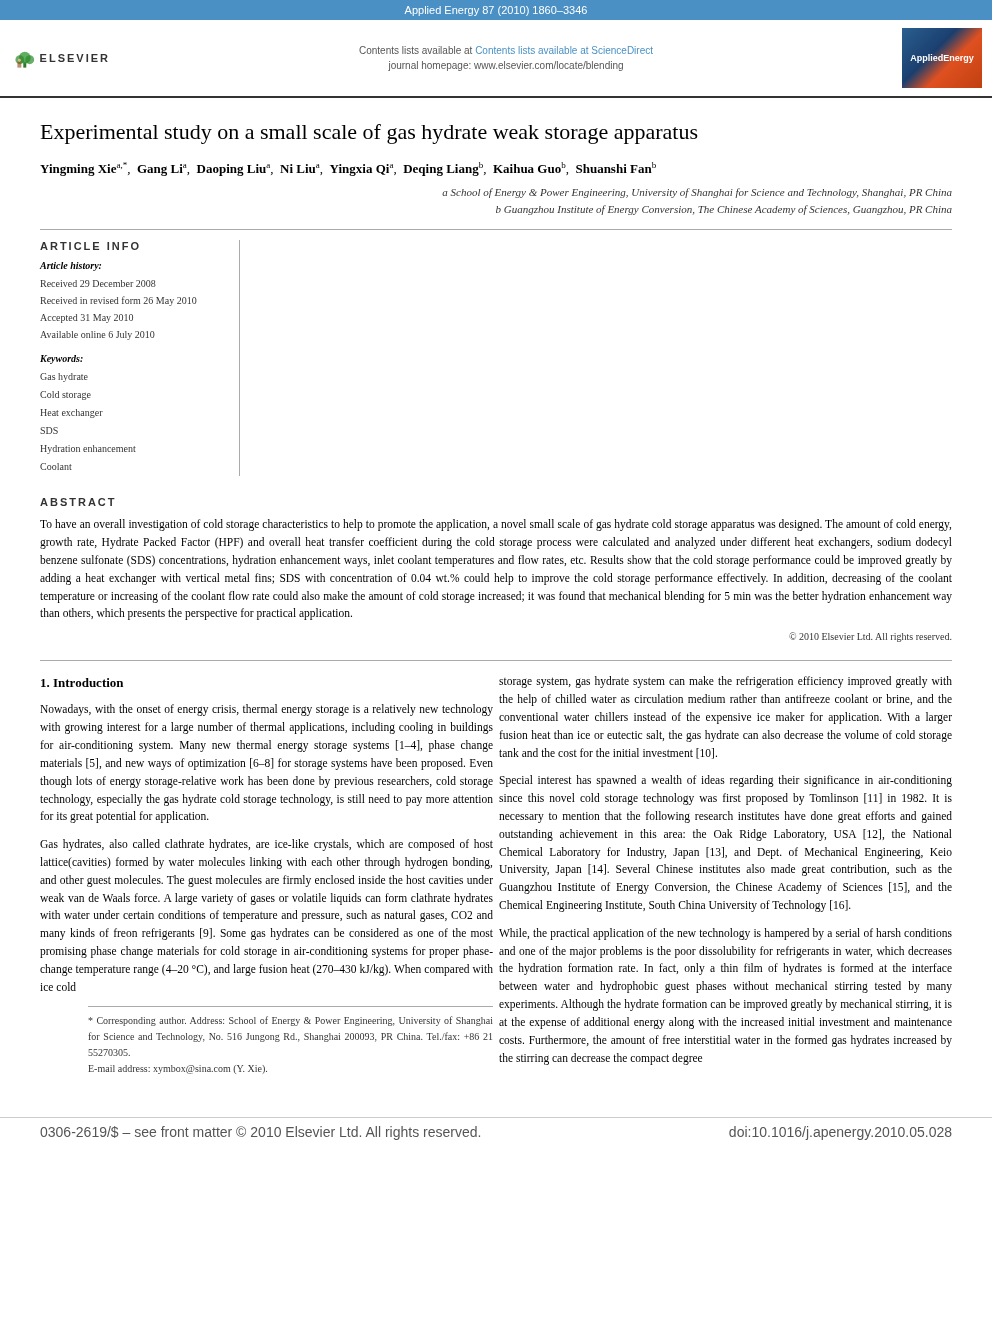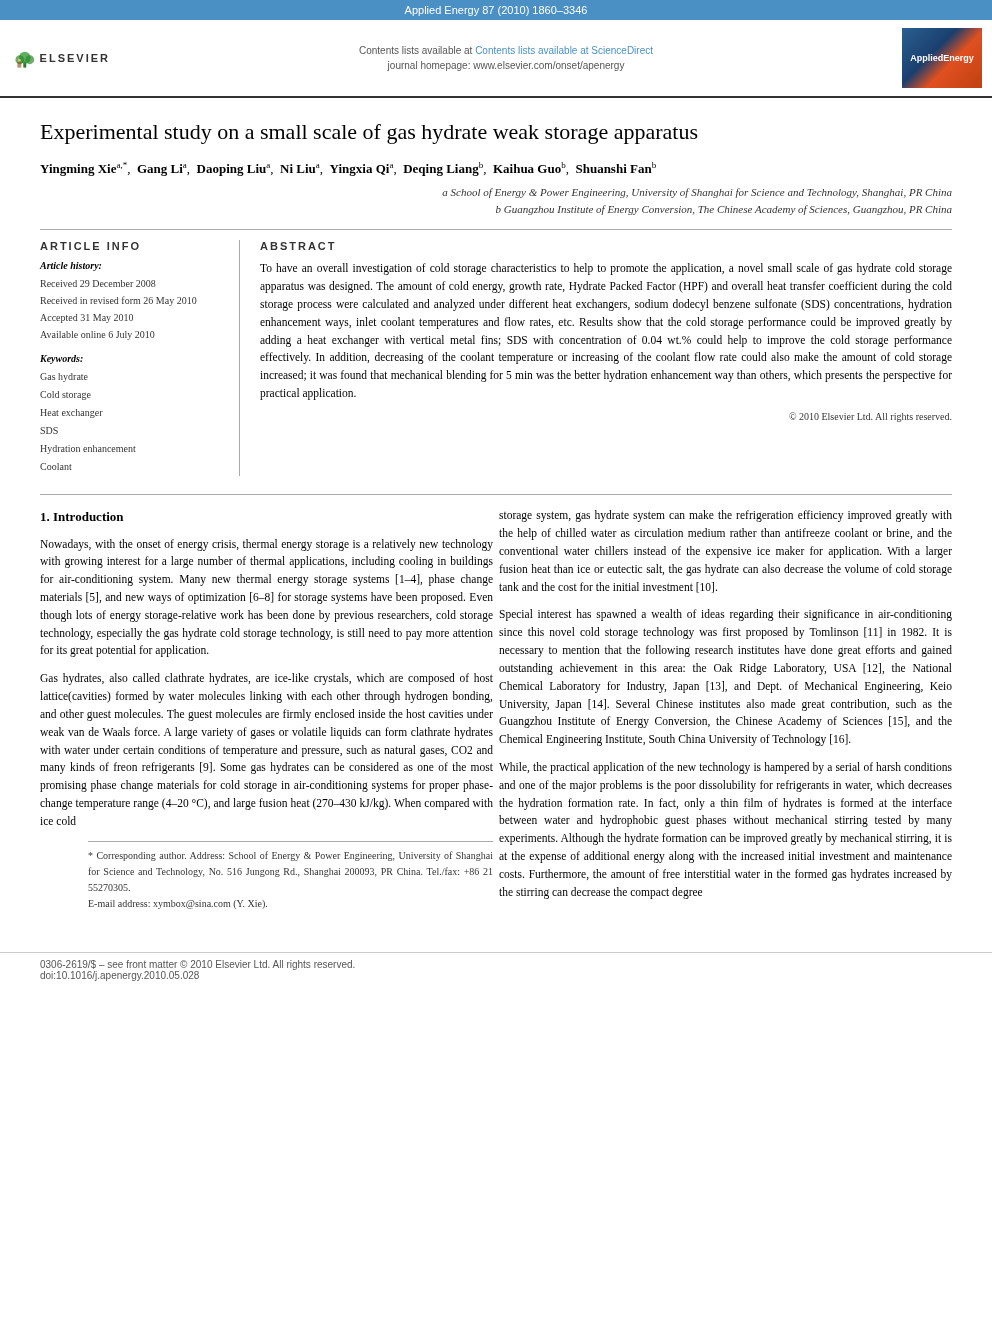--- a/index.html
+++ b/index.html
@@ -106,20 +106,21 @@
       line-height: 1.5;
       text-align: right;
     }
 
     .two-col-section {
       display: flex;
       gap: 20px;
       margin-top: 10px;
       border-top: 1px solid #aaa;
       padding-top: 10px;
+      flex-direction: column;
     }
 
     .article-info-col {
       width: 200px;
       flex-shrink: 0;
       border-right: 1px solid #aaa;
       padding-right: 15px;
     }
 
     .abstract-col {
@@ -215,26 +216,25 @@
       font-size: 10px;
       color: #333;
       line-height: 1.6;
       margin-left: 48px;
     }
 
     .bottom-bar {
       margin-top: 20px;
       padding: 6px 40px;
       border-top: 1px solid #ccc;
-      font-size: 10px;
+      font-size: 14px;
       color: #555;
       font-family: Arial, sans-serif;
       display: flex;
       justify-content: space-between;
-      flex-direction: column;
     }
 
     
     .elsevier-logo-container {
       display: flex;
       flex-direction: row;
       align-items: center;
       justify-content: center;
       width: 100px;
     }
@@ -273,21 +273,21 @@
       <rect x="15" y="30" width="8" height="12" fill="#8B4513" opacity="0.6"></rect>
       <circle cx="19" cy="27" r="3" fill="#DEB887"></circle>
     </svg>
     <div class="elsevier-text">ELSEVIER</div>
   </div>
 
   <div class="journal-center">
     <div class="sciencedirect-bar">
       Contents lists available at <span style="color:#4a90c4;">Contents lists available at ScienceDirect</span>
     </div>
-    <div class="journal-homepage">journal homepage: www.elsevier.com/onset/apenergy</div>
+    <div class="journal-homepage">journal homepage: www.elsevier.com/locate/blending</div>
   </div>
 
   <div class="journal-logo-right">
     <span>AppliedEnergy</span>
   </div>
 </div>
 
 <div class="paper-content">
 
   <div class="paper-title">Experimental study on a small scale of gas hydrate weak storage apparatus</div>

